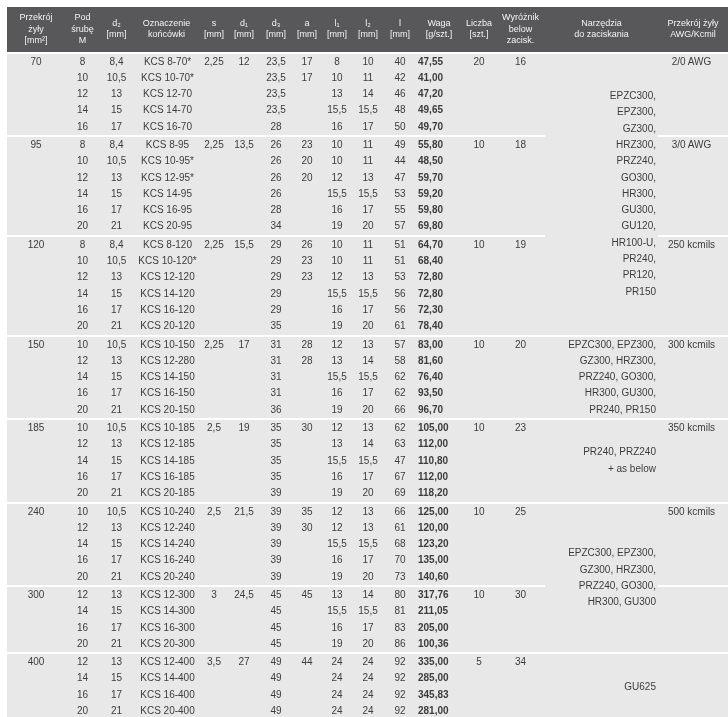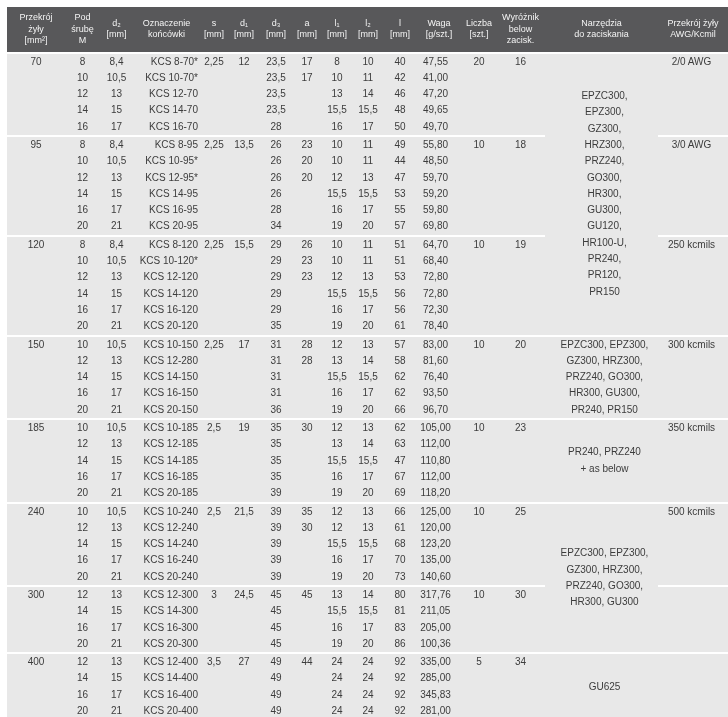--- a/index.html
+++ b/index.html
@@ -20,23 +20,23 @@
     padding:5px 1px; text-align:center;
     border-bottom:2px solid #ffffff;
   }
   tbody td {
     background:#e8e8e8; color:#3c3c3c;
     font-size:10px; line-height:16.3px;
     padding:0 2px; text-align:center; vertical-align:top;
     white-space:pre-line; overflow:hidden;
   }
   tbody td.gs { border-top:2px solid #ffffff; }
-  td.c-ozn { text-align:right; padding-left:4px; }
-  td.c-waga { text-align:center; padding-right:9px; }
-  td.c-tools { text-align:center; padding-left:8px; vertical-align:middle; }
+  td.c-ozn { text-align:center; padding-left:4px; }
+  td.c-waga { text-align:left; padding-right:9px;font-weight:bold; }
+  td.c-tools { text-align:right; padding-left:8px; vertical-align:middle; }
   td.c-awg { padding-right:5px; }
 </style>
 </head>
 <body>
 
 <div class="table-wrap">
   <table>
     <colgroup>
       <col style="width:58px">
         <col style="width:35px">

